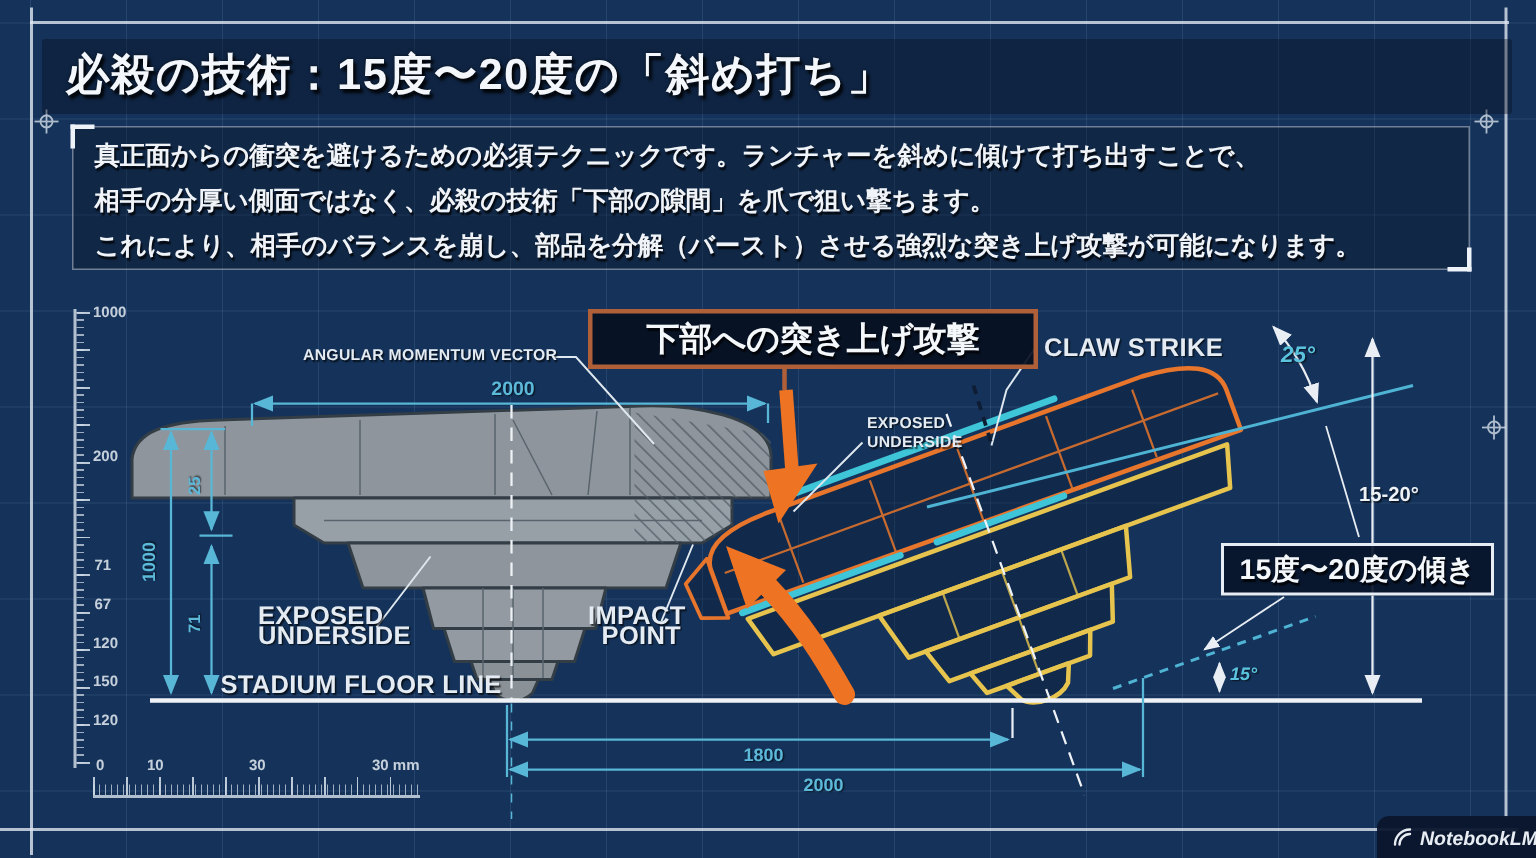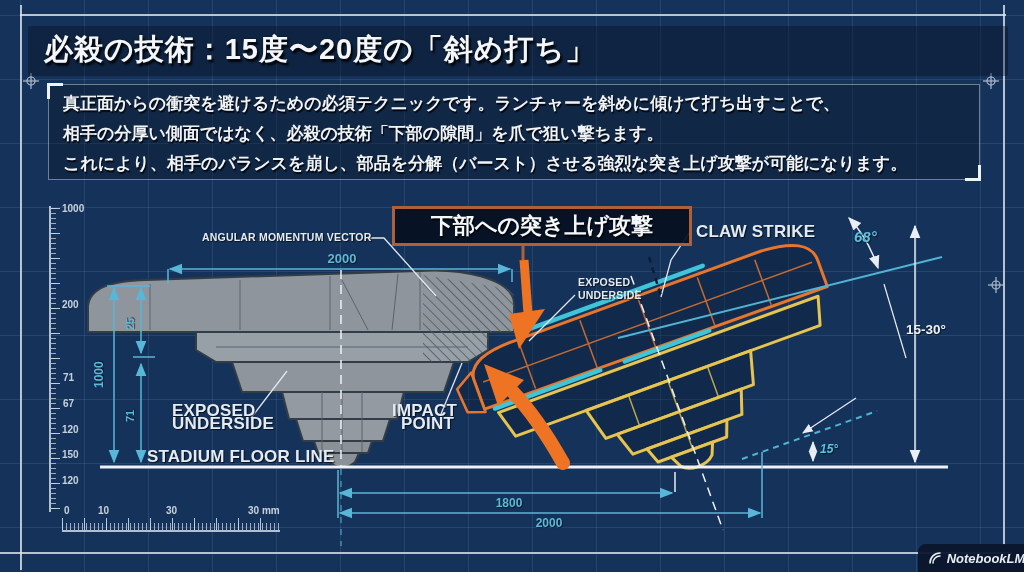--- a/index.html
+++ b/index.html
@@ -209,20 +209,21 @@
     <div class="bracket bk-tl"></div>
     <div class="bracket bk-br"></div>
     <div class="desc-pad">
       <div class="desc-line">真正面からの衝突を避けるための必須テクニックです。ランチャーを斜めに傾けて打ち出すことで、</div>
       <div class="desc-line">相手の分厚い側面ではなく、必殺の技術「下部の隙間」を爪で狙い撃ちます。</div>
       <div class="desc-line">これにより、相手のバランスを崩し、部品を分解（バースト）させる強烈な突き上げ攻撃が可能になります。</div>
     </div>
   </div>
 
   <div class="abs attack-box">下部への突き上げ攻撃</div>
+  <div class="abs tilt-box">15度〜20度の傾き</div>
 
   <div class="abs lbl" style="left:202px;top:231px;font-size:10.5px;">ANGULAR MOMENTUM VECTOR</div>
   <div class="abs lbl" style="left:696px;top:222px;">CLAW STRIKE</div>
   <div class="abs lbl lbl-2l" style="left:578px;top:276px;font-size:10.5px;">
     <div>EXPOSED</div>
     <div>UNDERSIDE</div>
   </div>
   <div class="abs lbl lbl-2l ra" style="left:172px;top:404px;width:76px;">
     <div>EXPOSED</div>
     <div>UNDERSIDE</div>
@@ -233,22 +234,22 @@
   </div>
   <div class="abs lbl" style="left:147px;top:447px;">STADIUM FLOOR LINE</div>
 
   <div class="abs dim" style="left:312px;top:251px;width:60px;text-align:center;">2000</div>
   <div class="abs dim dim-s rot" style="left:92px;top:388px;">1000</div>
   <div class="abs dim dim-s rot" style="left:124px;top:330px;font-size:11px;">25</div>
   <div class="abs dim dim-s rot" style="left:124px;top:422px;font-size:11px;">71</div>
   <div class="abs dim dim-s" style="left:480px;top:496px;width:58px;text-align:center;">1800</div>
   <div class="abs dim dim-s" style="left:520px;top:516px;width:58px;text-align:center;">2000</div>
 
-  <div class="abs angle-cyan" style="left:854px;top:228px;">68°</div>
-  <div class="abs angle-white" style="left:906px;top:322px;">15-30°</div>
+  <div class="abs angle-cyan" style="left:854px;top:228px;">25°</div>
+  <div class="abs angle-white" style="left:906px;top:322px;">15-20°</div>
   <div class="abs angle-cyan" style="left:820px;top:442px;font-size:12px;">15°</div>
 
   <div class="abs v-ruler">
     <div class="v-spine"></div>
       <div class="v-minor"></div>
       <div class="v-major"></div>
   </div>
   <div class="abs rul-num" style="left:62px;top:203px;">1000</div>
   <div class="abs rul-num" style="left:62px;top:299px;">200</div>
   <div class="abs rul-num" style="left:63px;top:372px;">71</div>

